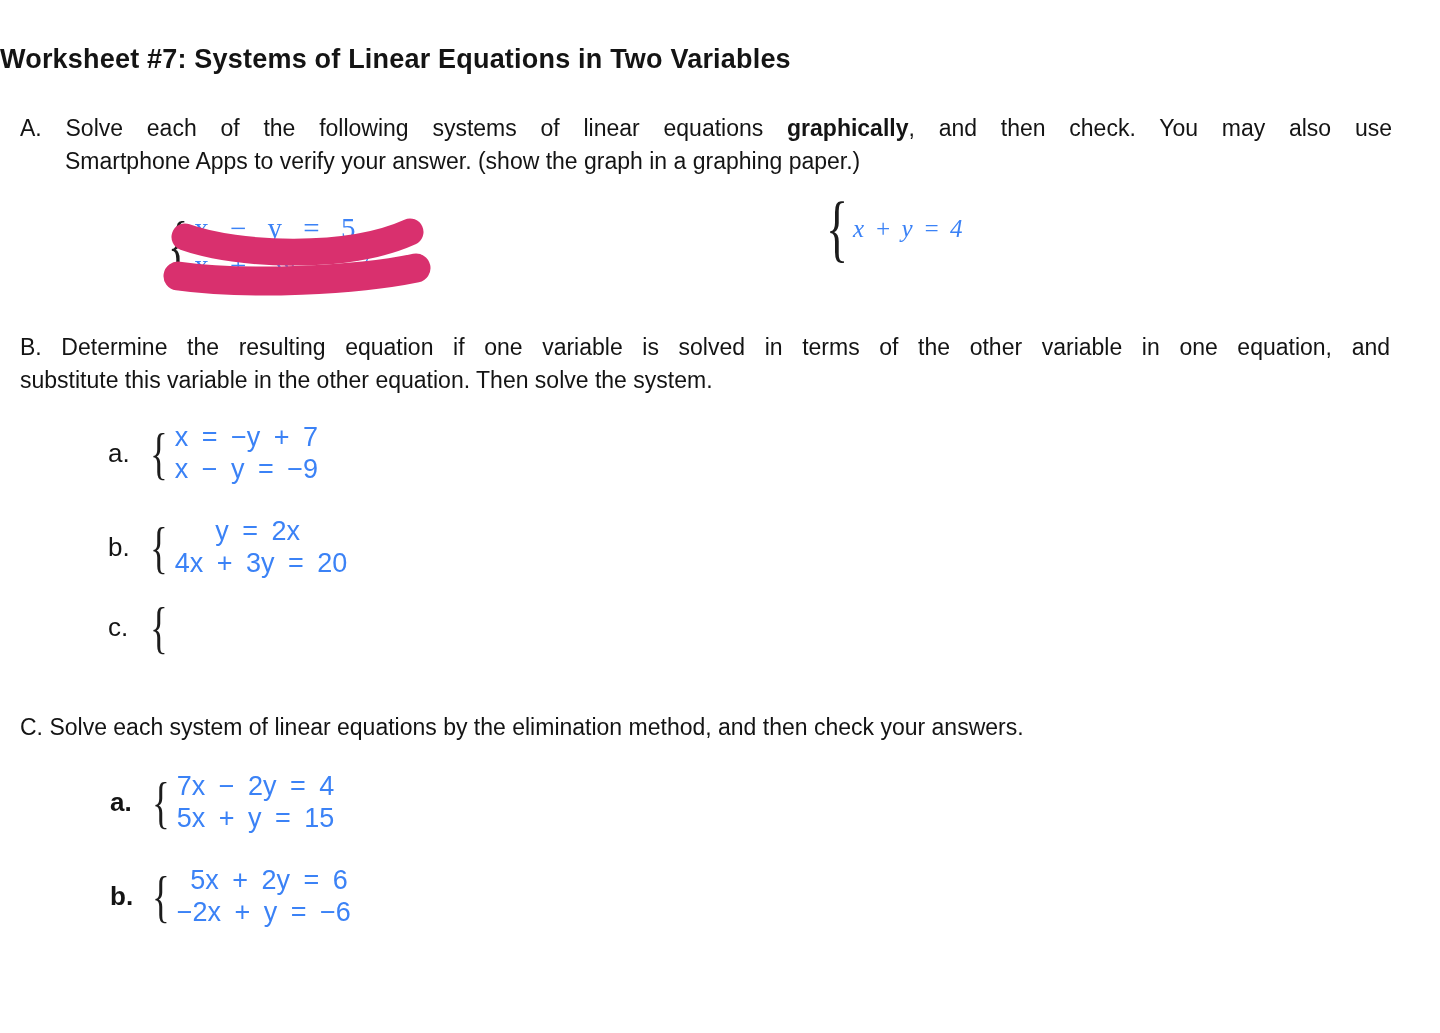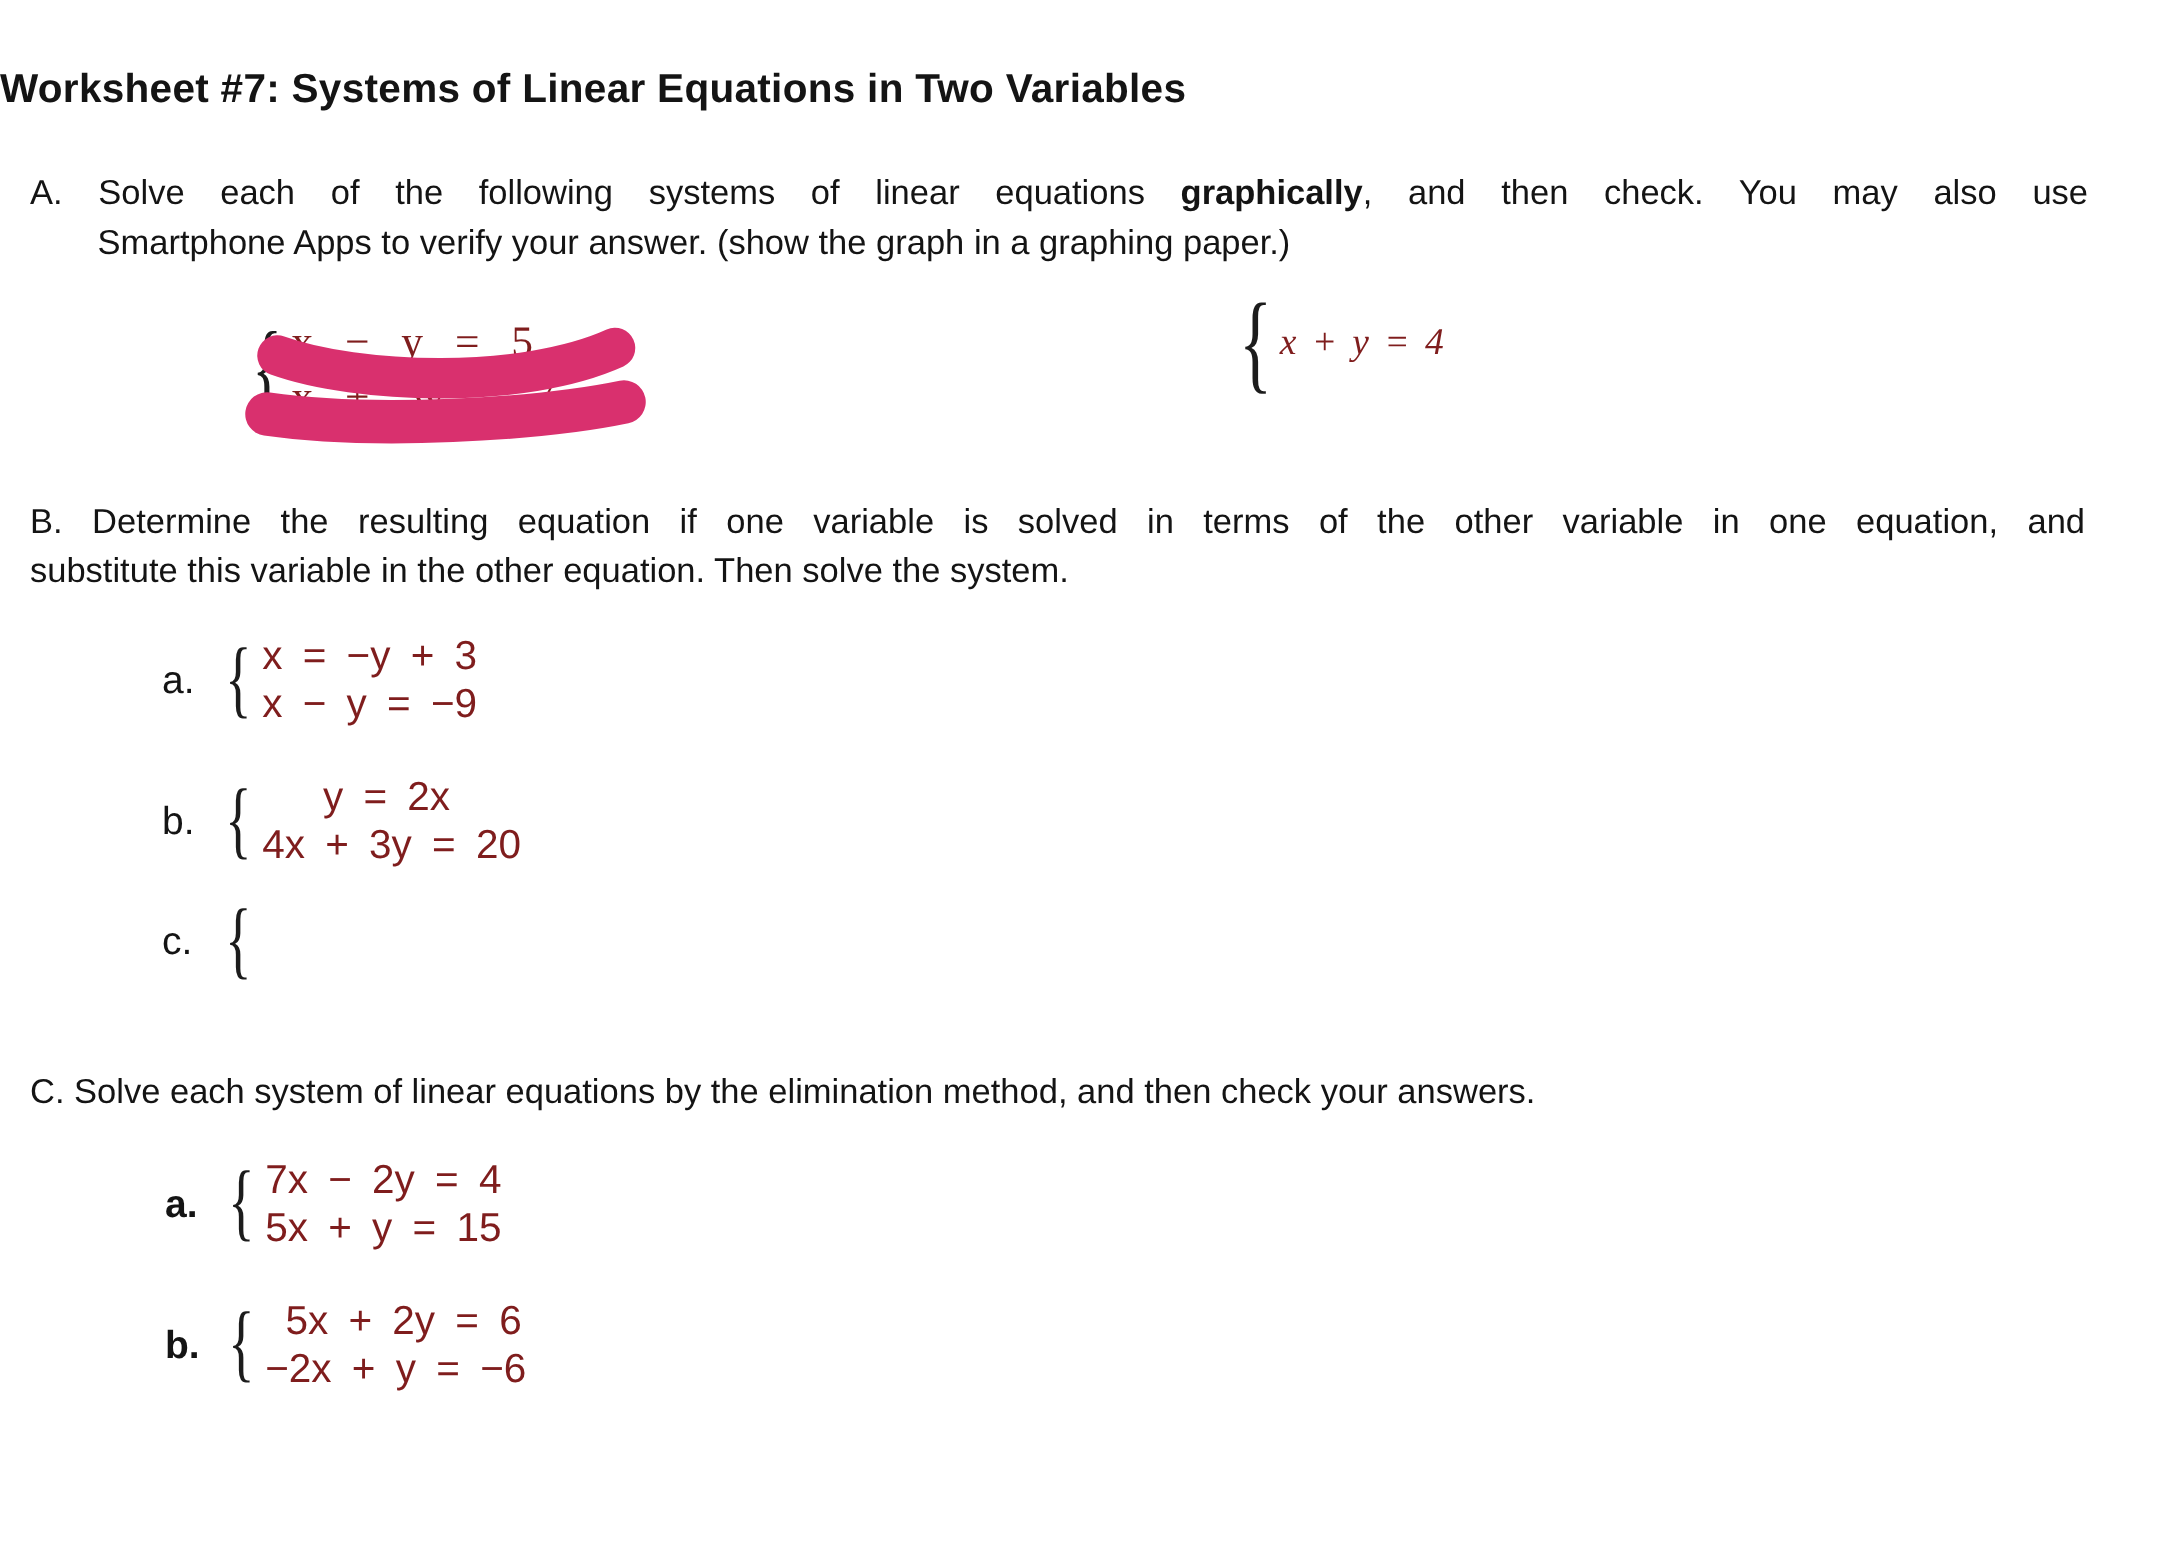--- a/index.html
+++ b/index.html
@@ -29,21 +29,21 @@
   .para-b { left:20px; top:331px; width:1370px; }
   .para-c { left:20px; top:711px; width:1400px; white-space:nowrap; }
 
   
   .sys { position:absolute; display:flex; align-items:center; font-family:"Liberation Serif", serif; }
   .brace {
     display:inline-block; font-family:"Liberation Serif", serif;
     font-weight:400; line-height:1; color:#1c1c1c;
   }
   .eqcol { display:flex; flex-direction:column; }
-  .eqline { white-space:pre; color:#7f1d1d; }
+  .eqline { white-space:pre; color:#3b82f6; }
 
   
   .sys-crossed { left:168px; top:210px; }
   .sys-crossed .brace { font-size:42px; transform:scaleY(1.65); margin-right:6px; }
   .sys-crossed .eqline { font-size:29px; line-height:37px; word-spacing:14px; }
   .marker-overlay {
     position:absolute; left:-10px; top:-8px; width:290px; height:110px;
     overflow:visible; pointer-events:none;
   }
 
@@ -96,21 +96,21 @@
 
 <div class="para para-b">
   <div class="jline"><span class="plabel">B.</span> <span>Determine the resulting equation if one variable is solved in terms of the other variable in one equation, and</span></div>
   <div>substitute this variable in the other equation. Then solve the system.</div>
 </div>
 
 <div class="item item-ba">
   <span class="ilabel">a.</span>
   <span class="brace">{</span>
   <div class="eqcol">
-    <div class="eqline">x = −y + 3</div>
+    <div class="eqline">x = −y + 7</div>
     <div class="eqline">x − y = −9</div>
   </div>
 </div>
 
 <div class="item item-bb">
   <span class="ilabel">b.</span>
   <span class="brace">{</span>
   <div class="eqcol">
     <div class="eqline">   y = 2x</div>
     <div class="eqline">4x + 3y = 20</div>

